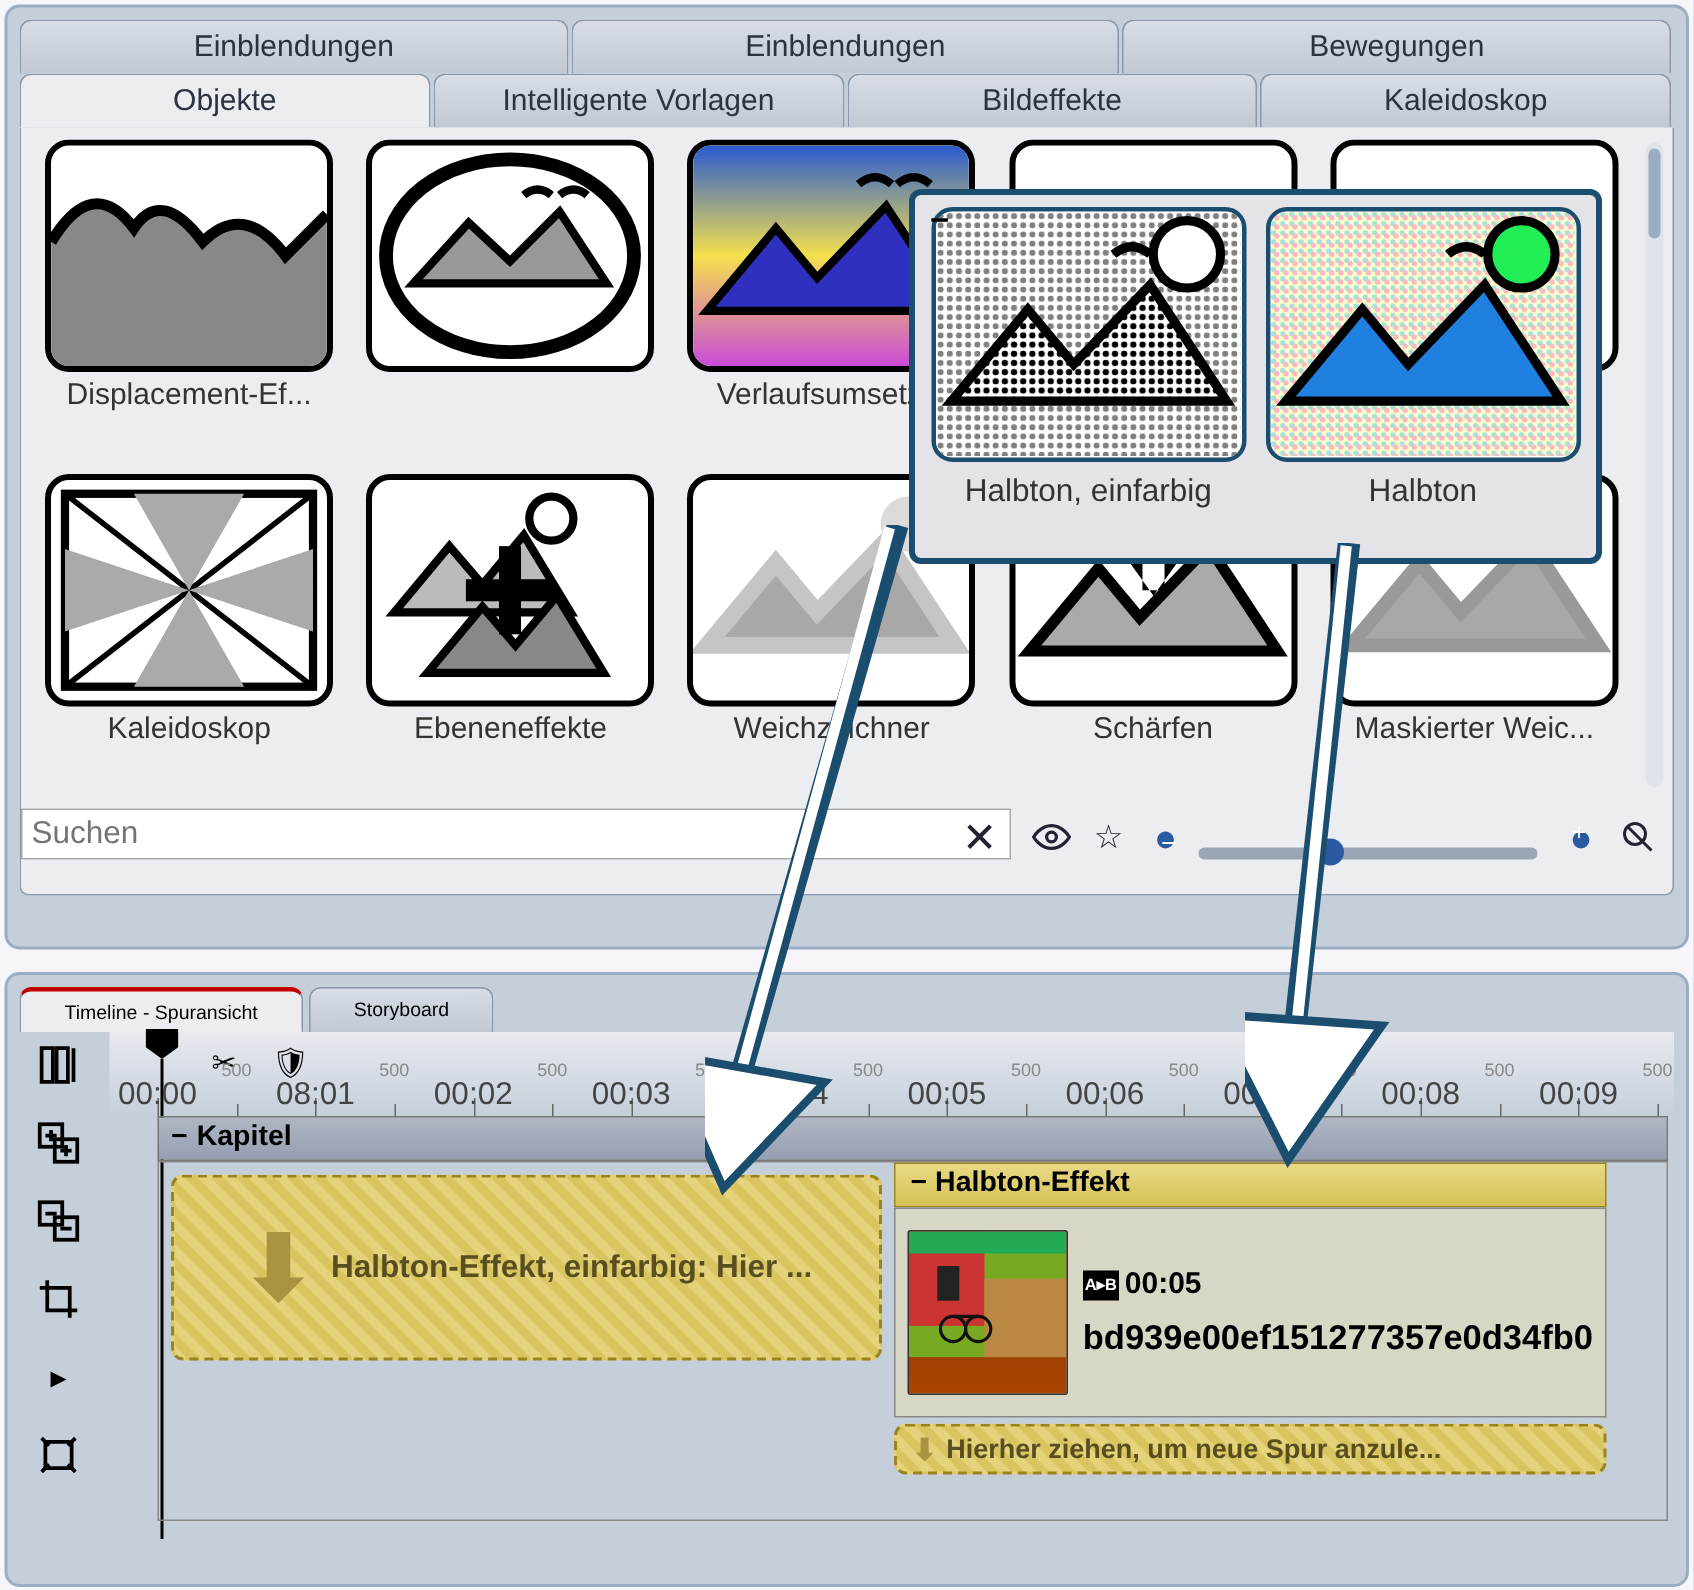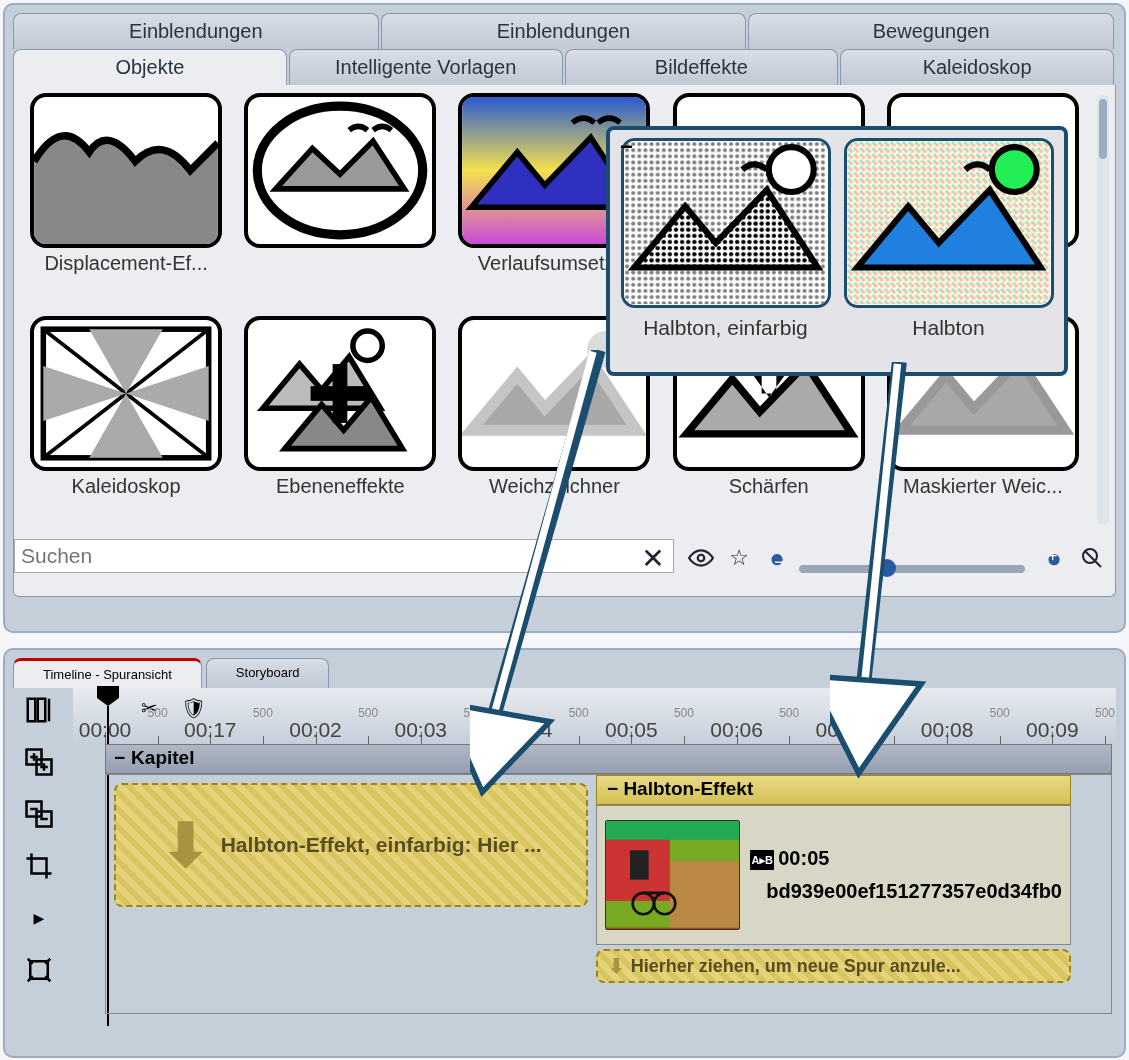--- a/index.html
+++ b/index.html
@@ -70,21 +70,21 @@
   display:flex; align-items:center; justify-content:center; gap:10px; font-size:21px; font-weight:bold; color: #5a4e20;}
 .drop-zone .down-arrow { font-size:60px; color:#a89340;}
 
 .effect-block { position:absolute; left:490px; top:0; width:475px; }
 .effect-header { background: linear-gradient(#e9d985, #d4c155); border:1px solid #9a8420; height:30px; padding:2px 10px; font-size:19px; font-weight:bold;}
 .effect-body { background:#d8d7c6; border:1px solid #888; height:140px; padding:8px; display:flex; gap:10px; align-items:center;}
 .clip-thumb { width:146px; height:110px; background: linear-gradient(#730, #a40); border:1px solid #333; border-radius:2px; position:relative; overflow:hidden;}
 .clip-meta { flex:1;}
 .clip-meta .timecode { font-size:20px; font-weight:bold; }
 .clip-meta .ab-icon { display:inline-block; width:24px; height:20px; background:#000; color:#fff; font-size:11px; line-height:20px; text-align:center; margin-right:4px; vertical-align:middle;}
-.clip-meta .clipname { font-size:20px; font-weight:bold; margin-top:10px; white-space:nowrap; overflow:hidden;margin-left:16px;}
+.clip-meta .clipname { font-size:23px; font-weight:bold; margin-top:10px; white-space:nowrap; overflow:hidden;}
 .new-track-hint { border:2px dashed #9a8420; border-radius:8px; background: repeating-linear-gradient(45deg, #e4d37a, #e4d37a 6px, #d8c560 6px, #d8c560 12px); height:34px; padding:3px 10px; font-size:18px; font-weight:bold; color:#5a4e20; display:flex; align-items:center; margin-top:4px;}
 .new-track-hint .down-arrow { font-size:20px; margin-right:6px; color:#a89340;}
 
 
 .thumb svg { width:100%; height:100%;}
 
 </style>
 </head>
 <body>
 
@@ -322,21 +322,21 @@
     <div class="ruler">
       <div class="playhead"></div>
       <div class="playhead-line"></div>
       <span class="scissors-icon">✂</span>
       <span class="shield-icon">🛡</span>
     <div class="tick" style="left: 32px; height: 12px;"></div>
         <div class="mark" style="left: 32px;">00:00</div>
         <div class="mark500" style="left: 84.6316px;">500</div>
         <div class="tick" style="left: 84.6316px;"></div>
         <div class="tick" style="left: 137.263px; height: 12px;"></div>
-        <div class="mark" style="left: 137.263px;">00:17</div>
+        <div class="mark" style="left: 137.263px;">08:01</div>
         <div class="mark500" style="left: 189.895px;">500</div>
         <div class="tick" style="left: 189.895px;"></div>
         <div class="tick" style="left: 242.526px; height: 12px;"></div>
         <div class="mark" style="left: 242.526px;">00:02</div>
         <div class="mark500" style="left: 295.158px;">500</div>
         <div class="tick" style="left: 295.158px;"></div>
         <div class="tick" style="left: 347.789px; height: 12px;"></div>
         <div class="mark" style="left: 347.789px;">00:03</div>
         <div class="mark500" style="left: 400.421px;">500</div>
         <div class="tick" style="left: 400.421px;"></div>

